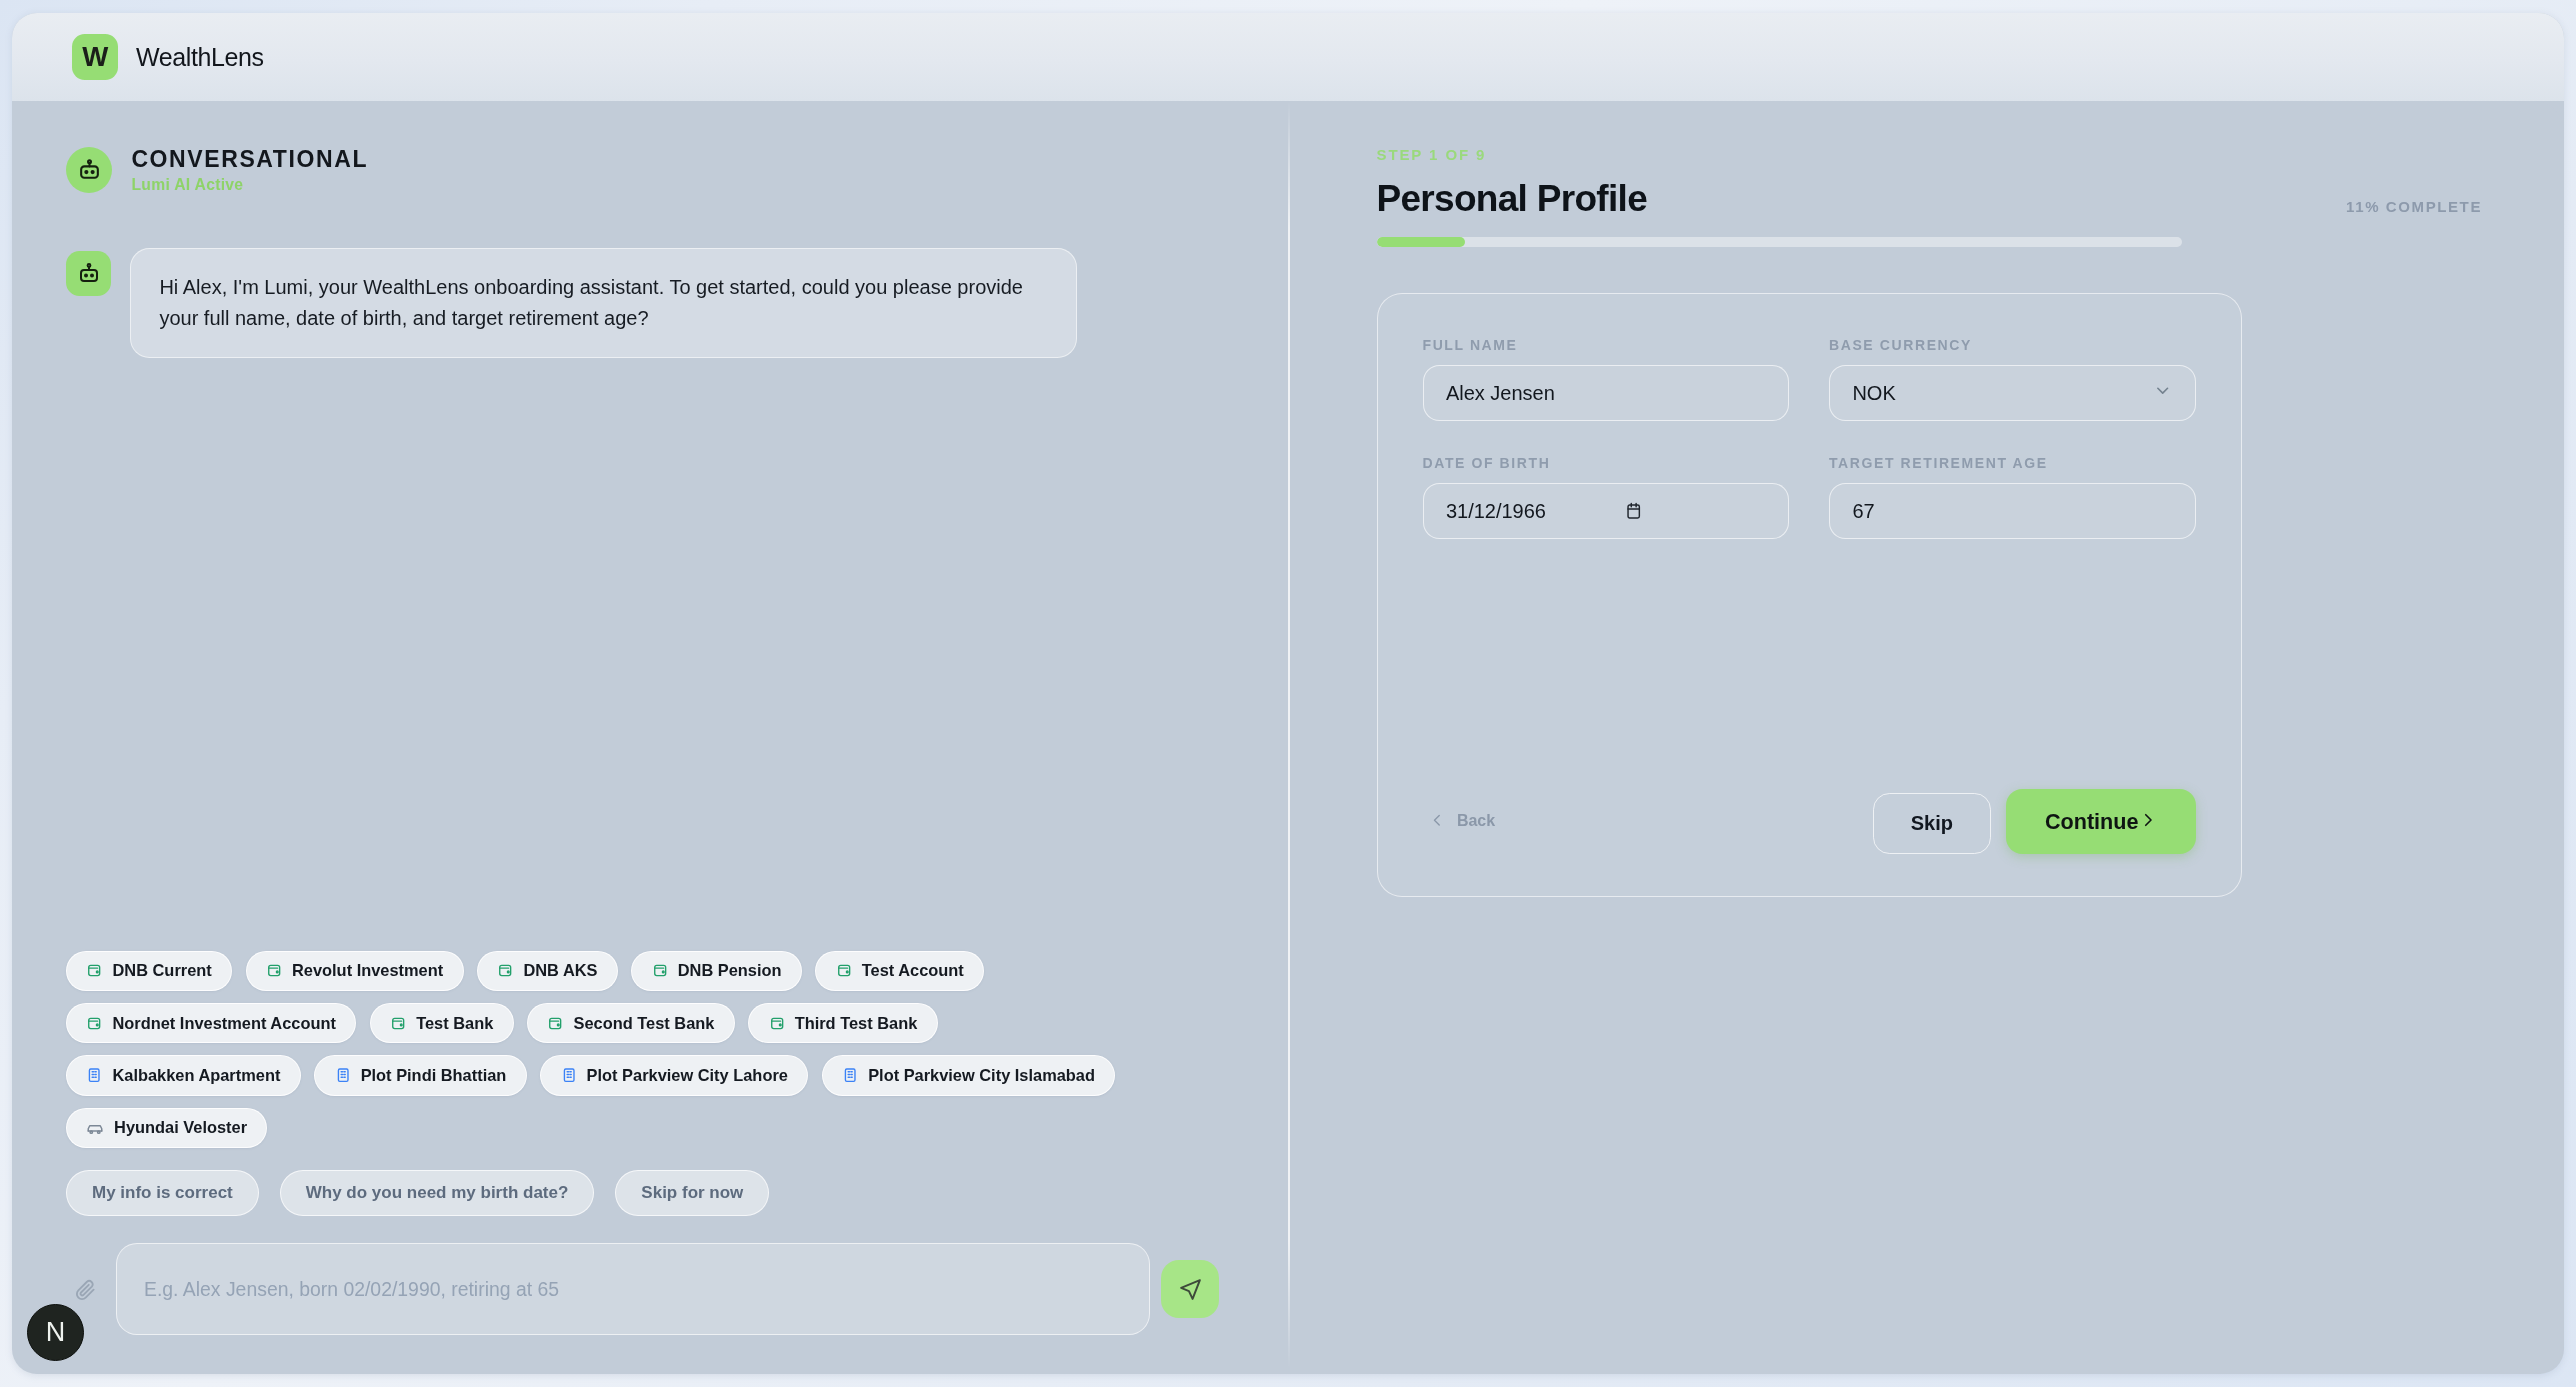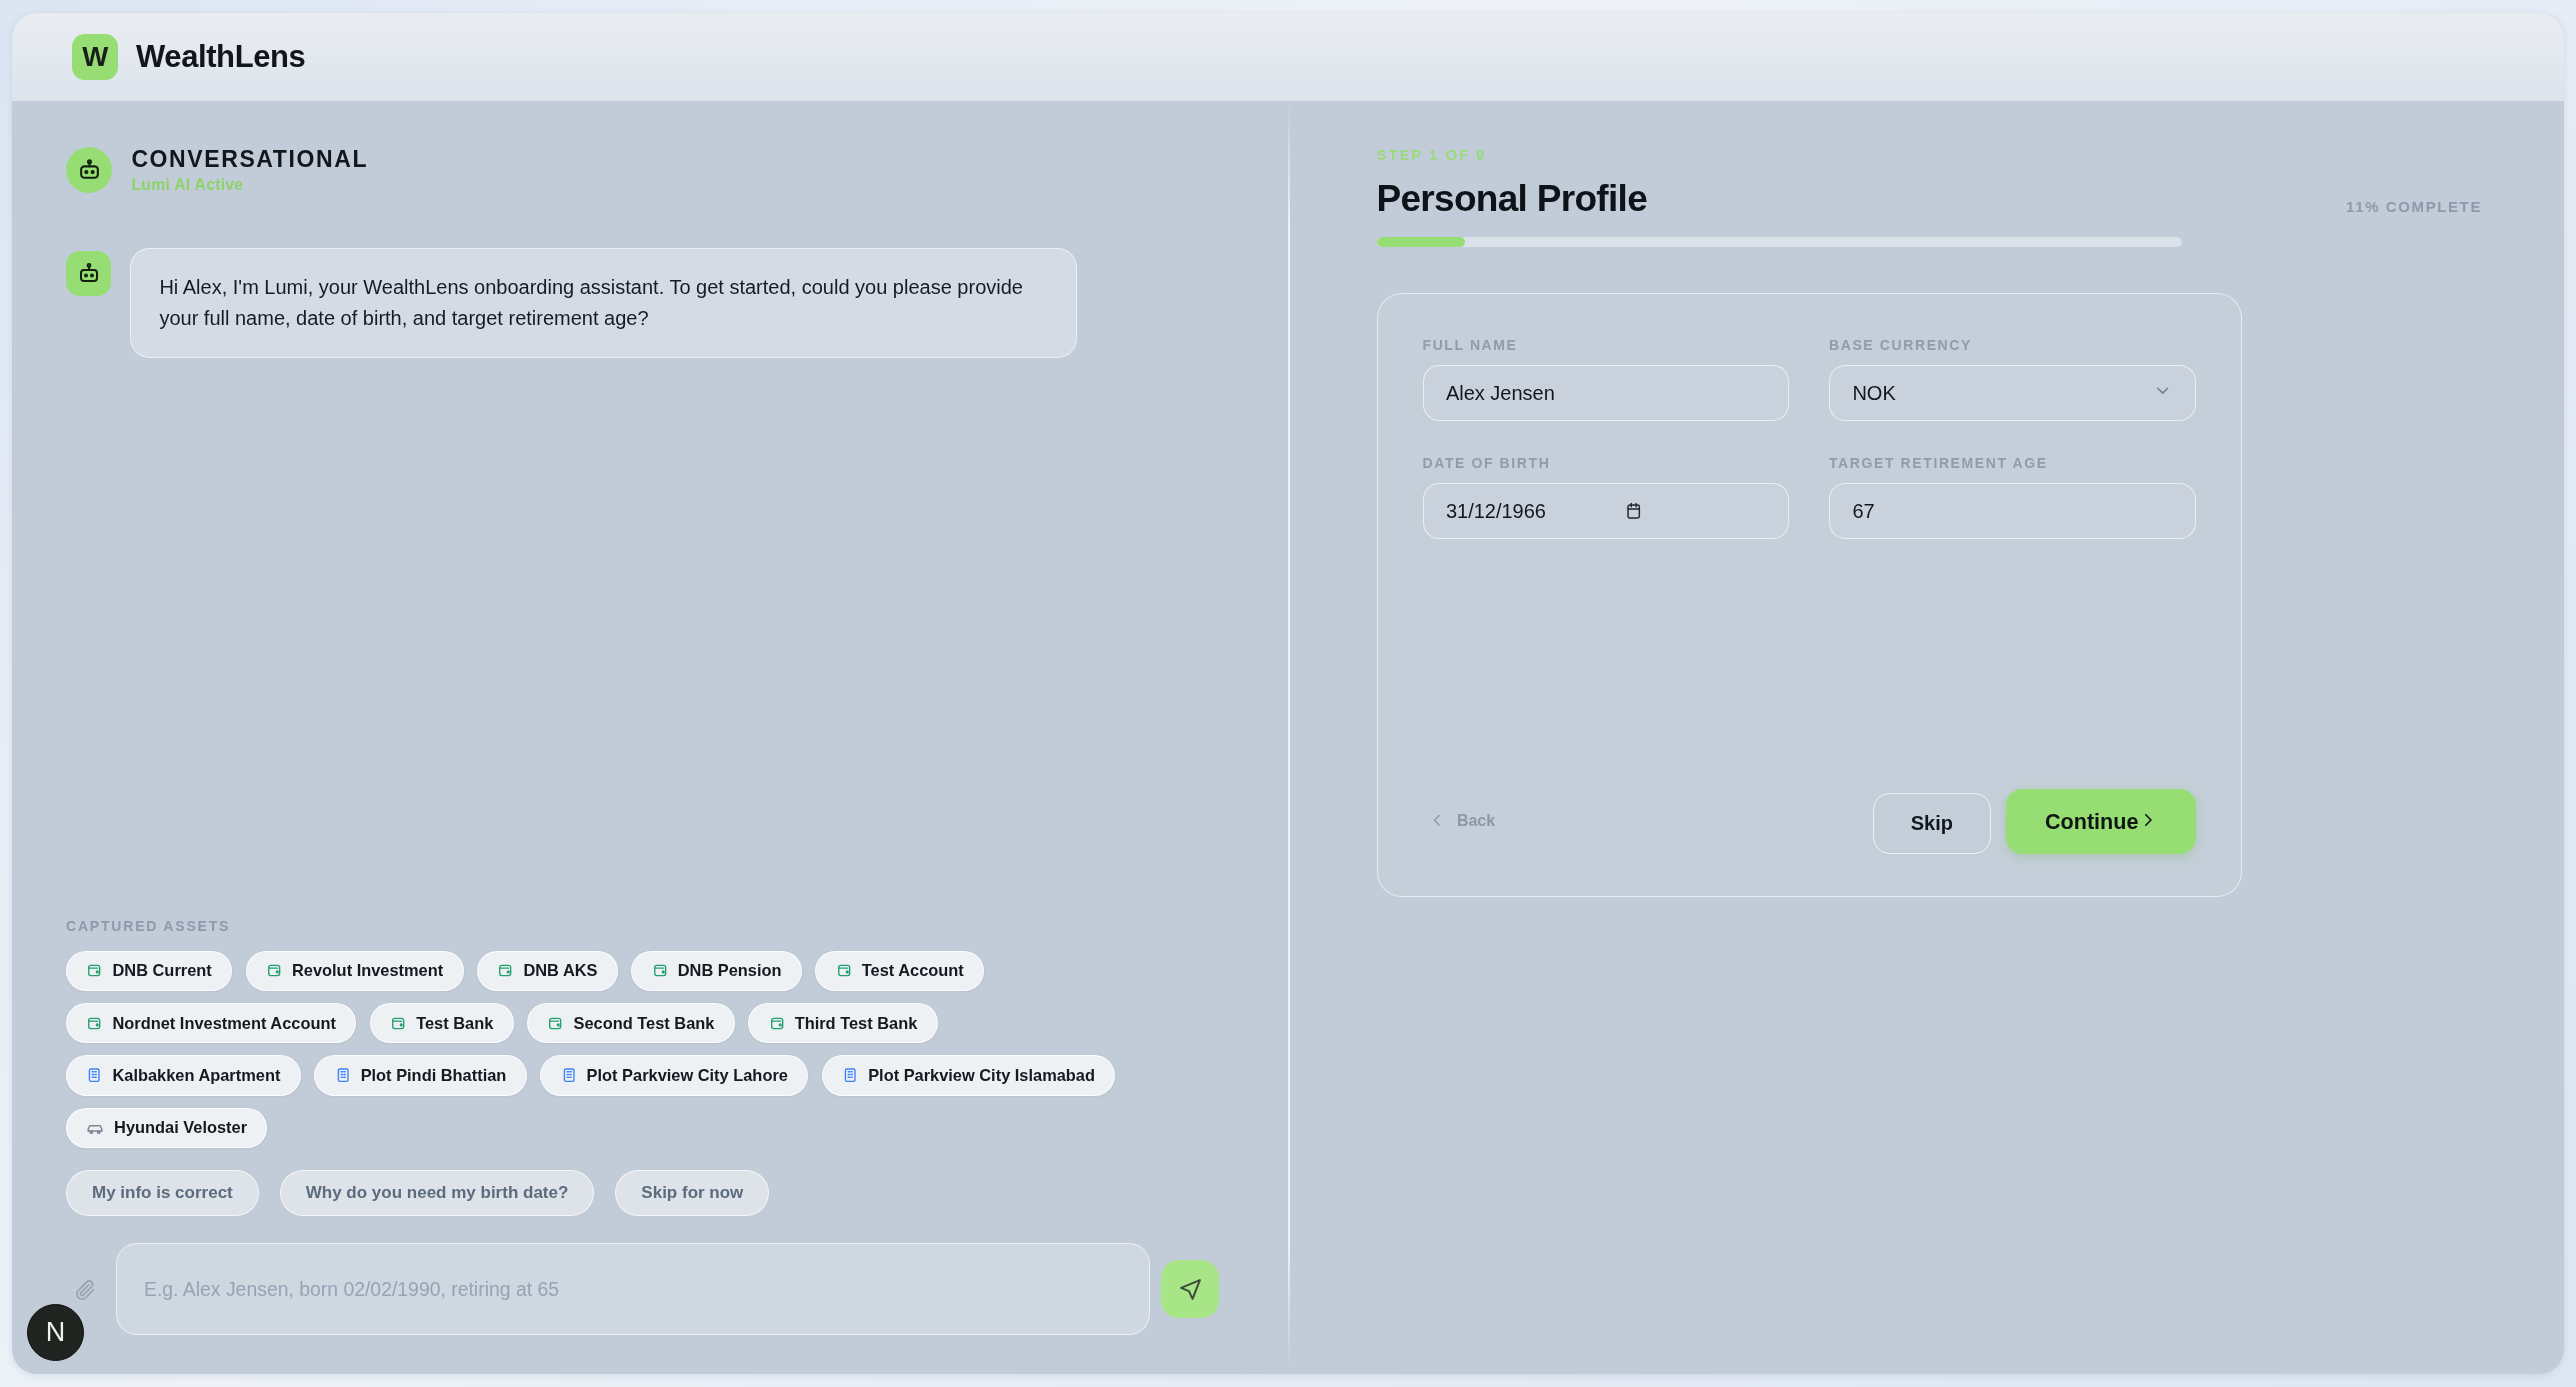--- a/index.html
+++ b/index.html
@@ -44,22 +44,22 @@
     width: 46px; height: 46px;
     border-radius: 12.7px;
     background: #96dd74;
     display: flex; align-items: center; justify-content: center;
     font-size: 27.6px; font-weight: 700; color: #1b1f1a;
     letter-spacing: -0.4px;
     flex: none;
   }
   #brand-name {
     margin-left: 18px;
-    font-size: 31px;
-    font-weight: 700;
+    font-size: 25px;
+    font-weight: 400;
     color: #12161c;
     letter-spacing: -0.4px;
   }
 
   
   #main-split {
     position: absolute;
     left: 0; top: 88px;
     width: 100%;
     height: calc(100% - 88px);
@@ -435,21 +435,20 @@
                 <circle cx="12" cy="3.5" r="1.4"></circle>
               <circle cx="9" cy="13.5" r="1"></circle>
                 <circle cx="15" cy="13.5" r="1"></circle>
             </svg>
           </div>
           <div id="assistant-bubble">Hi Alex, I'm Lumi, your WealthLens onboarding assistant. To get started, could you please provide your full name, date of birth, and target retirement age?</div>
         </div>
       </div>
 
       <div id="captured-assets-section">
-        <div id="captured-assets-label">CAPTURED ASSETS</div>
         <div id="asset-chips">
             <div class="asset-chip">
               <span class="chip-icon">
                 <svg width="16.4" height="16.4" viewBox="0 0 24 24" fill="none" stroke="#22a06b" stroke-width="2" stroke-linecap="round" stroke-linejoin="round">
                   <rect x="4" y="5" width="16" height="15" rx="3"></rect>
                   <path d="M4 9h13"></path>
                   <circle cx="16.5" cy="14.5" r="1.3"></circle>
                 </svg>
               </span>
               <span>DNB Current</span>

